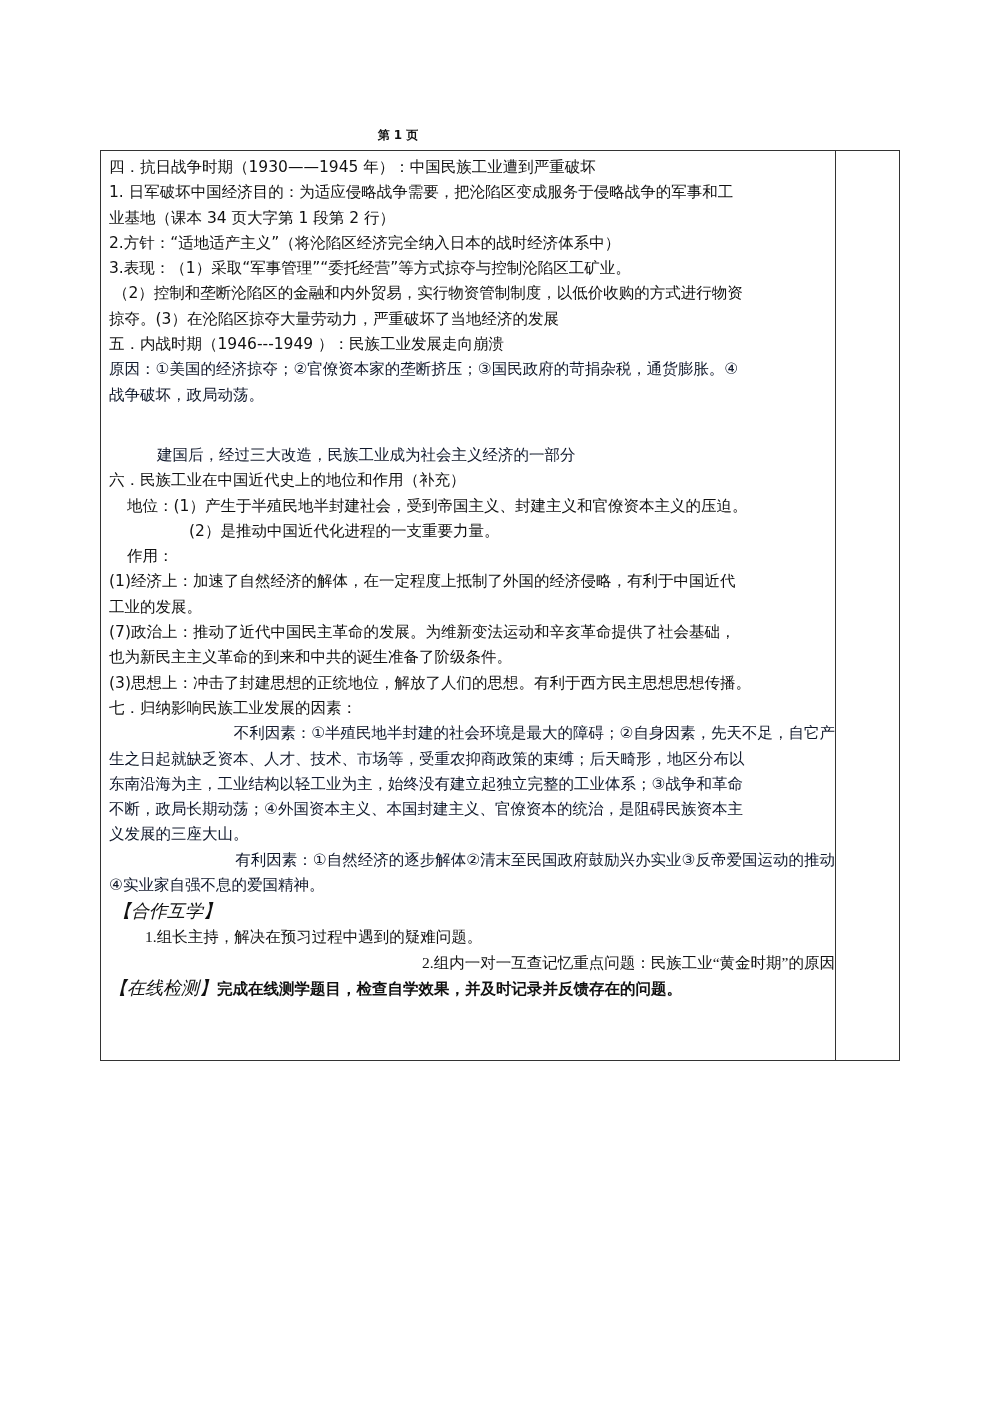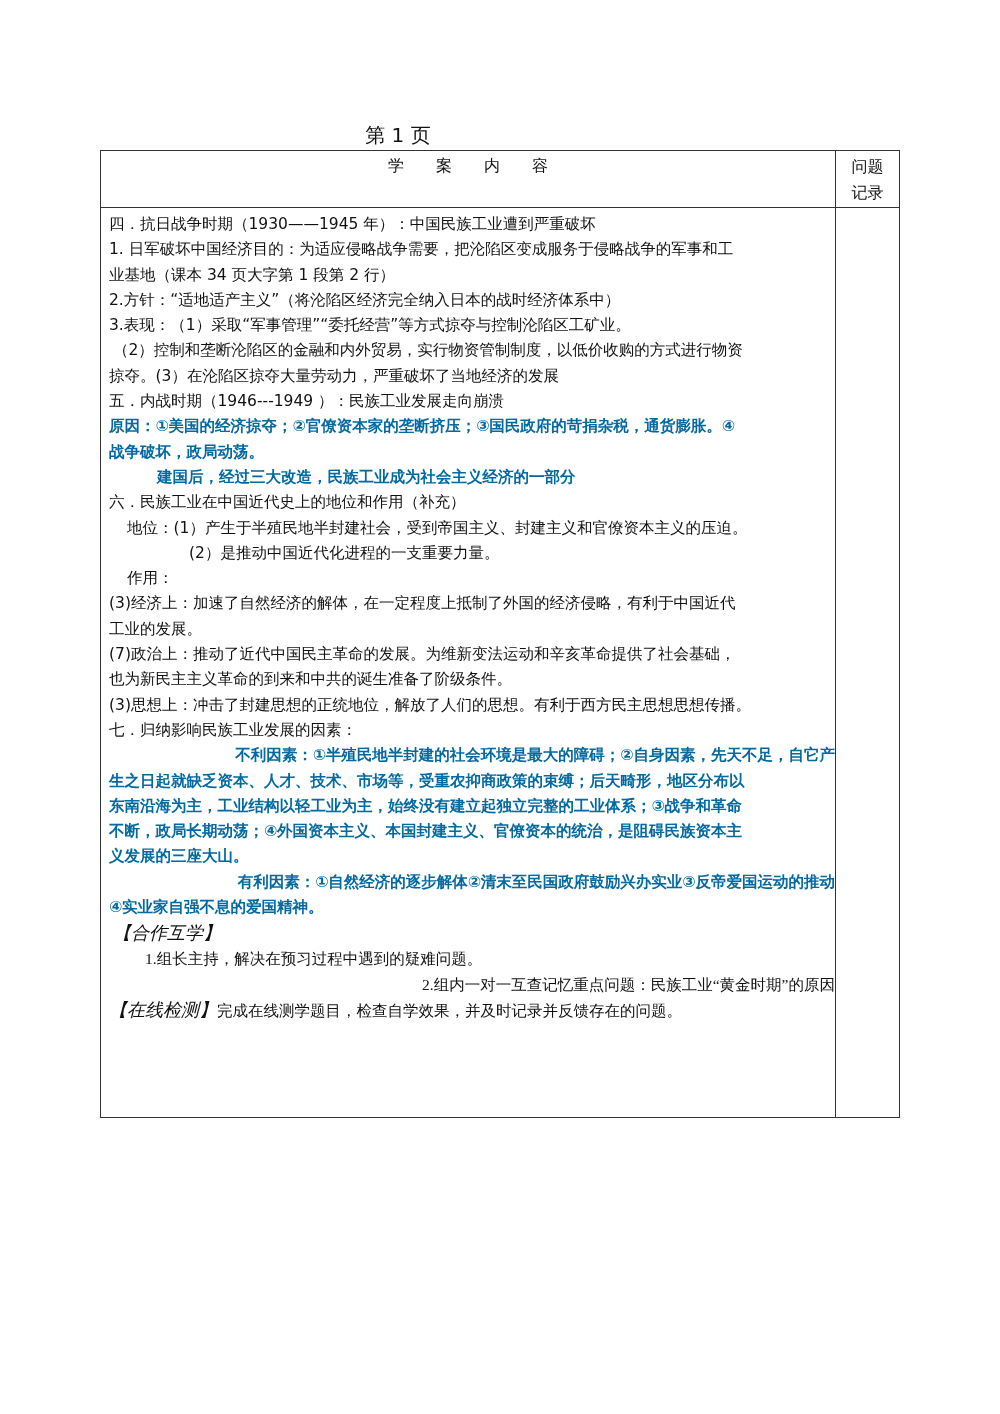--- a/index.html
+++ b/index.html
@@ -14,22 +14,23 @@
       font-family: "DejaVu Sans", "Liberation Sans", sans-serif;
       color: #111111;
       overflow: hidden;
     }
     .page-number {
       position: absolute;
       top: 124px;
       left: 0;
       width: 796px;
       text-align: center;
-      font-size: 20px;
+      font-size: 12px;
       line-height: 22px;
+      font-weight: bold;
     }
     .sheet {
       position: absolute;
       left: 100px;
       top: 150px;
       width: 799px;
       border-collapse: collapse;
       table-layout: fixed;
     }
     .sheet td {
@@ -59,73 +60,64 @@
     .body-main {
       height: 905px;
       padding: 4px 0 0 8px !important;
       font-size: 15.5px;
       line-height: 25.3px;
     }
     .line {
       white-space: nowrap;
       display: block;
     }
-    .red { color: #0369a1; font-weight: bold; }
+    .red { color: #0f172a; }
     .ind1 { padding-left: 4px; }
     .ind2 { padding-left: 18px; }
-    .ind3 { padding-left: 48px; }
+    .ind3 { padding-left: 48px; margin-top: 35px; }
     .ind4 { padding-left: 80px; }
     .ind5 { padding-left: 36px; }
     .ind6 { padding-left: 30px; text-align: right; }
     .big {
       font-size: 18px;
       line-height: 26px;
       font-style: italic;
     }
-    .bold { font-weight: normal; }
+    .bold { font-weight: bold; }
     .serif { font-family: Liberation Serif, serif; }
   </style>
 </head>
 <body>
 
 <div class="page-number">第 1 页</div>
 
 <table class="sheet">
   <colgroup>
     <col class="col-main">
     <col class="col-side">
   </colgroup>
   <tbody>
-      <tr>
-    <td class="hdr-main">
-      <span>学</span><span>案</span><span>内</span><span>容</span>
-    </td>
-    <td class="hdr-side">
-      <div>问题</div>
-      <div>记录</div>
-    </td>
-  </tr>
   <tr>
     <td class="body-main">
       <span class="line">四．抗日战争时期（1930——1945 年）：中国民族工业遭到严重破坏</span>
       <span class="line">1. 日军破坏中国经济目的：为适应侵略战争需要，把沦陷区变成服务于侵略战争的军事和工</span>
       <span class="line">业基地（课本 34 页大字第 1 段第 2 行）</span>
       <span class="line">2.方针：“适地适产主义”（将沦陷区经济完全纳入日本的战时经济体系中）</span>
       <span class="line">3.表现：（1）采取“军事管理”“委托经营”等方式掠夺与控制沦陷区工矿业。</span>
       <span class="line ind1">（2）控制和垄断沦陷区的金融和内外贸易，实行物资管制制度，以低价收购的方式进行物资</span>
       <span class="line">掠夺。(3）在沦陷区掠夺大量劳动力，严重破坏了当地经济的发展</span>
       <span class="line">五．内战时期（1946---1949 ）：民族工业发展走向崩溃</span>
       <span class="line red">原因：①美国的经济掠夺；②官僚资本家的垄断挤压；③国民政府的苛捐杂税，通货膨胀。④</span>
       <span class="line red">战争破坏，政局动荡。</span>
       <span class="line red ind3">建国后，经过三大改造，民族工业成为社会主义经济的一部分</span>
       <span class="line">六．民族工业在中国近代史上的地位和作用（补充）</span>
       <span class="line ind2">地位：(1）产生于半殖民地半封建社会，受到帝国主义、封建主义和官僚资本主义的压迫。</span>
       <span class="line ind4">(2）是推动中国近代化进程的一支重要力量。</span>
       <span class="line ind2">作用：</span>
-      <span class="line">(3)经济上：加速了自然经济的解体，在一定程度上抵制了外国的经济侵略，有利于中国近代</span>
+      <span class="line">(1)经济上：加速了自然经济的解体，在一定程度上抵制了外国的经济侵略，有利于中国近代</span>
       <span class="line">工业的发展。</span>
       <span class="line">(7)政治上：推动了近代中国民主革命的发展。为维新变法运动和辛亥革命提供了社会基础，</span>
       <span class="line">也为新民主主义革命的到来和中共的诞生准备了阶级条件。</span>
       <span class="line">(3)思想上：冲击了封建思想的正统地位，解放了人们的思想。有利于西方民主思想思想传播。</span>
       <span class="line">七．归纳影响民族工业发展的因素：</span>
       <span class="line red ind6">不利因素：①半殖民地半封建的社会环境是最大的障碍；②自身因素，先天不足，自它产</span>
       <span class="line red">生之日起就缺乏资本、人才、技术、市场等，受重农抑商政策的束缚；后天畸形，地区分布以</span>
       <span class="line red">东南沿海为主，工业结构以轻工业为主，始终没有建立起独立完整的工业体系；③战争和革命</span>
       <span class="line red">不断，政局长期动荡；④外国资本主义、本国封建主义、官僚资本的统治，是阻碍民族资本主</span>
       <span class="line red">义发展的三座大山。</span>

